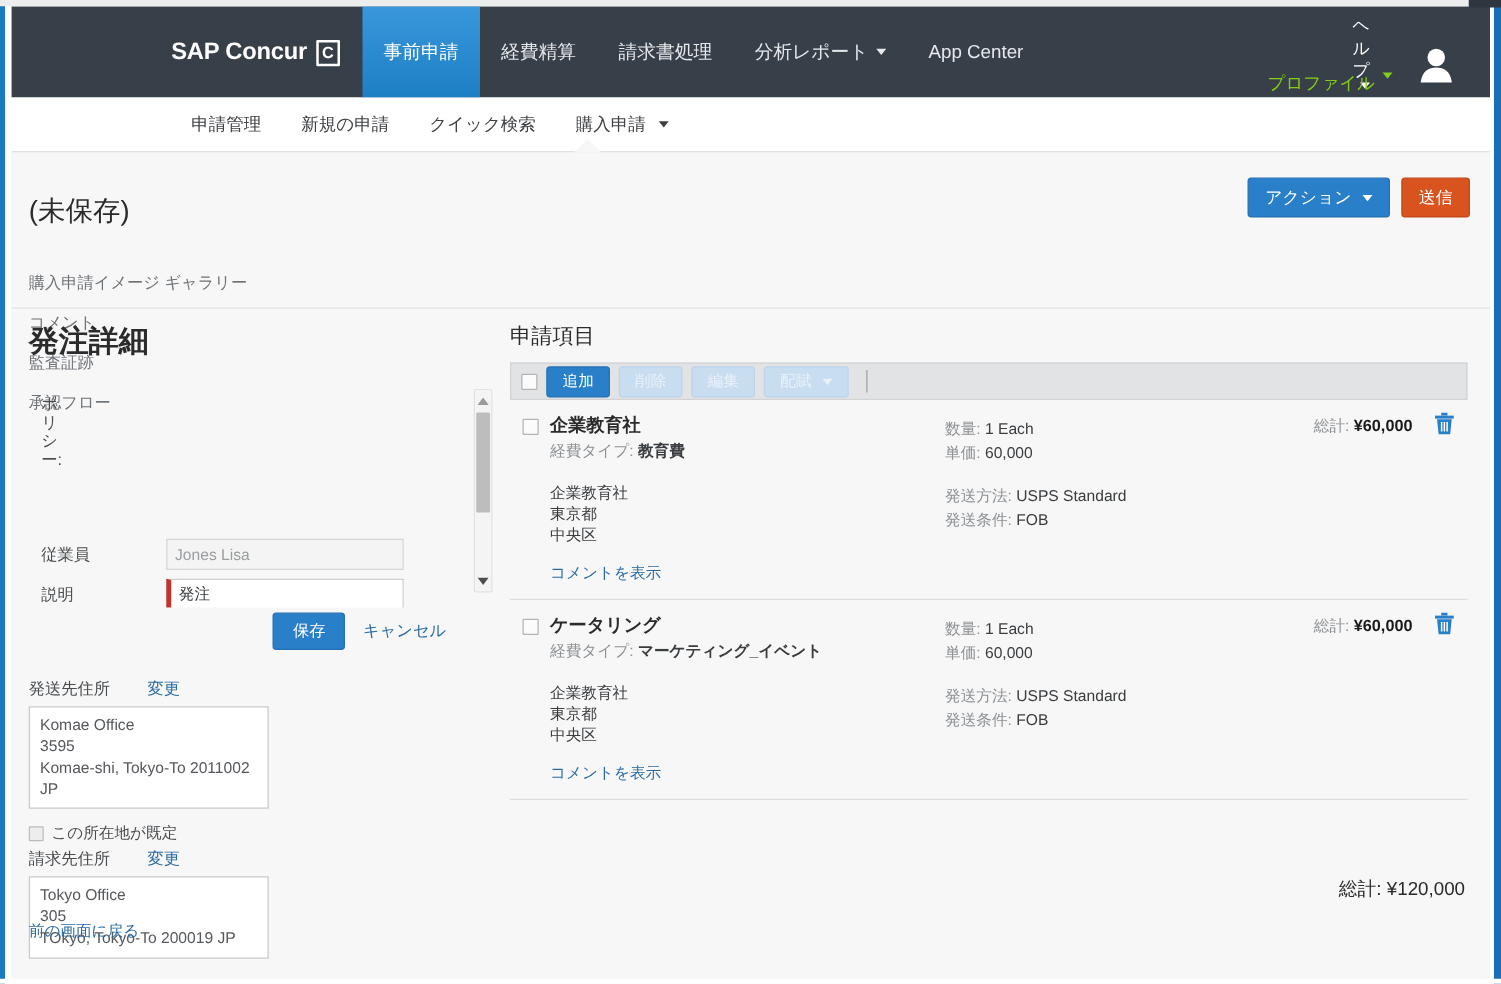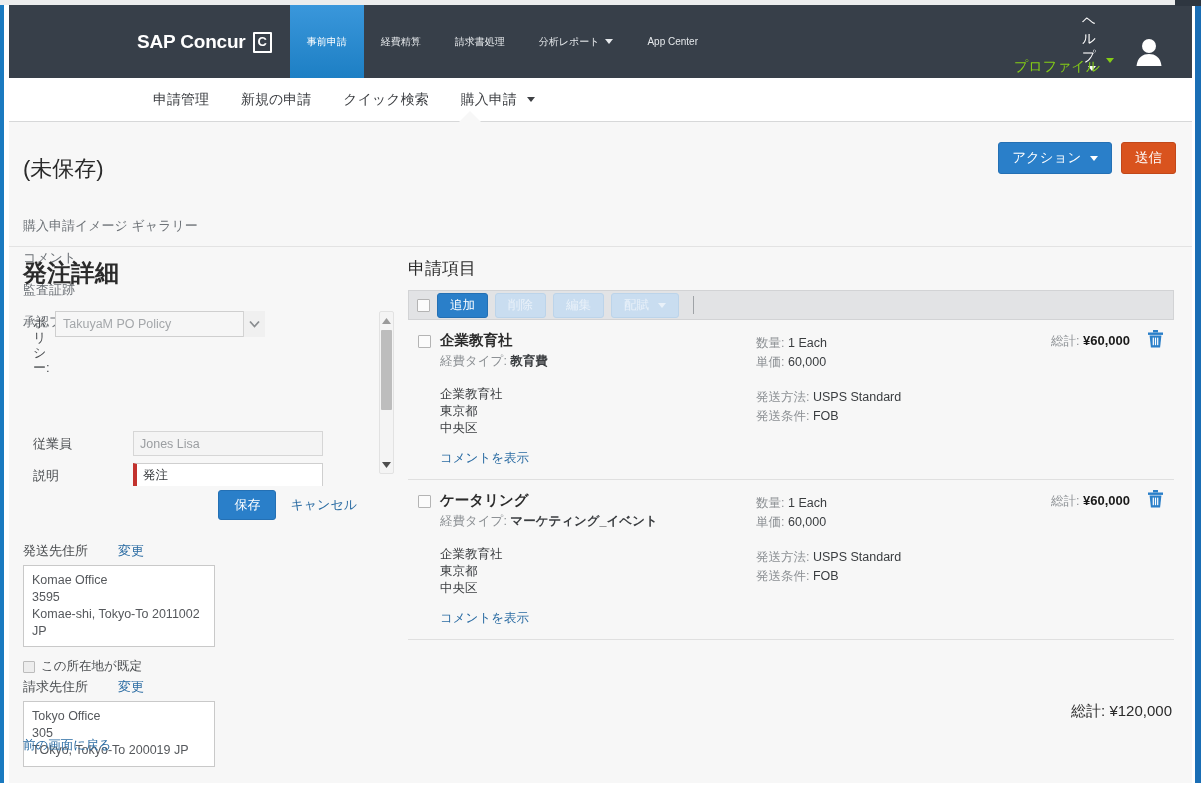--- a/index.html
+++ b/index.html
@@ -51,21 +51,21 @@
     border:2px solid #ffffff;
     color:#ffffff;
     font-size:13px; font-weight:bold;
     line-height:14px;
     padding:1px 3px 2px 3px;
     border-radius:1px;
     font-family:"Liberation Sans", sans-serif;
   }
   .mainnav { display:flex; align-items:stretch; height:73px; margin-left:18px; }
   .mainnav-item {
-    color:#e6e9ec; font-size:10px;
+    color:#e6e9ec; font-size:15px;
     padding: 0 17px;
     height:73px;
     display:flex; align-items:center;
     white-space:nowrap;
     cursor:pointer;
   }
   .mainnav-item.active {
     background: linear-gradient(180deg,#3a97db 0%, #1d7fc4 100%);
     color:#ffffff;
   }
@@ -345,30 +345,20 @@
       </div>
 
       <div class="hr-line"></div>
 
       <div class="left-col">
         <div class="sec-title">発注詳細</div>
 
         <div class="form-area">
           <div class="form-row">
             <div class="f-label vert">ポリシー:</div>
-            <div class="f-ctl">
-              <div class="sel-wrap">
-                <div class="sel">TakuyaM PO Policy</div>
-                <div class="sel-btn">
-                  <svg width="11" height="8" viewBox="0 0 11 8" aria-hidden="true">
-                    <path d="M1 1.5 L5.5 6.5 L10 1.5" stroke="#8a8d90" stroke-width="1.8" fill="none"></path>
-                  </svg>
-                </div>
-              </div>
-            </div>
           </div>
 
           <div class="form-row" style="margin-top:56px;">
             <div class="f-label norm">従業員</div>
             <div class="f-ctl">
               <input class="inp readonly" readonly="" value="Jones Lisa" style="">
             </div>
           </div>
 
           <div class="form-row" style="margin-top:7px;">

